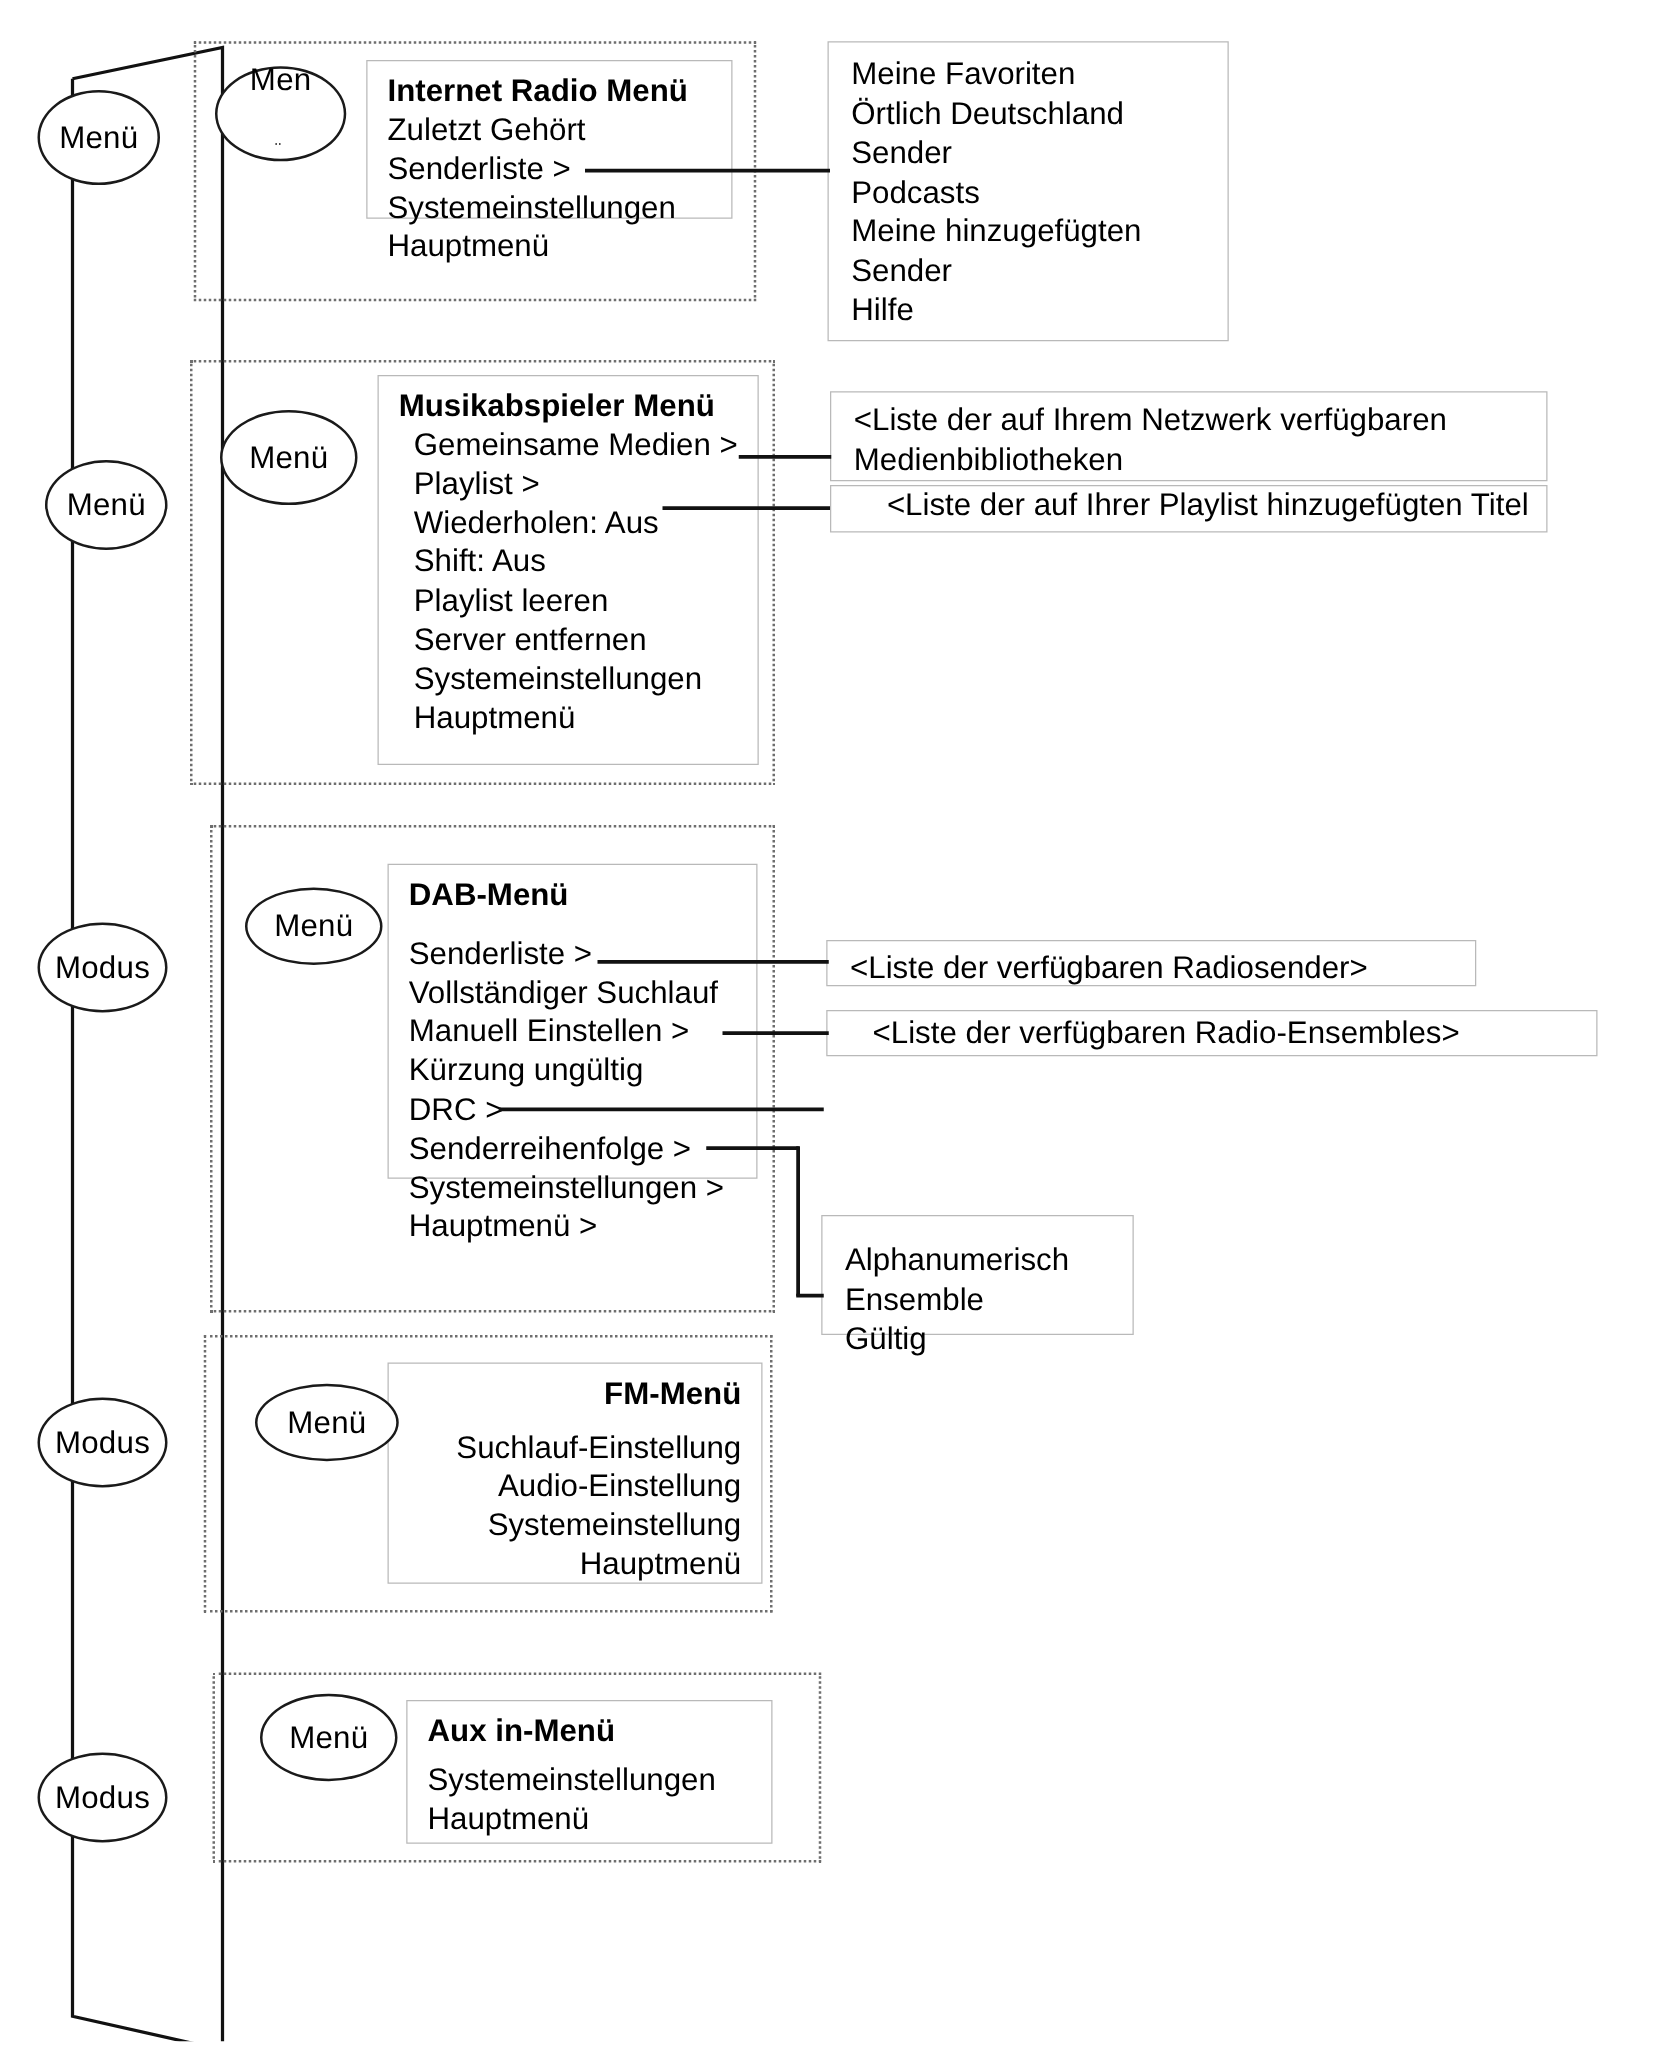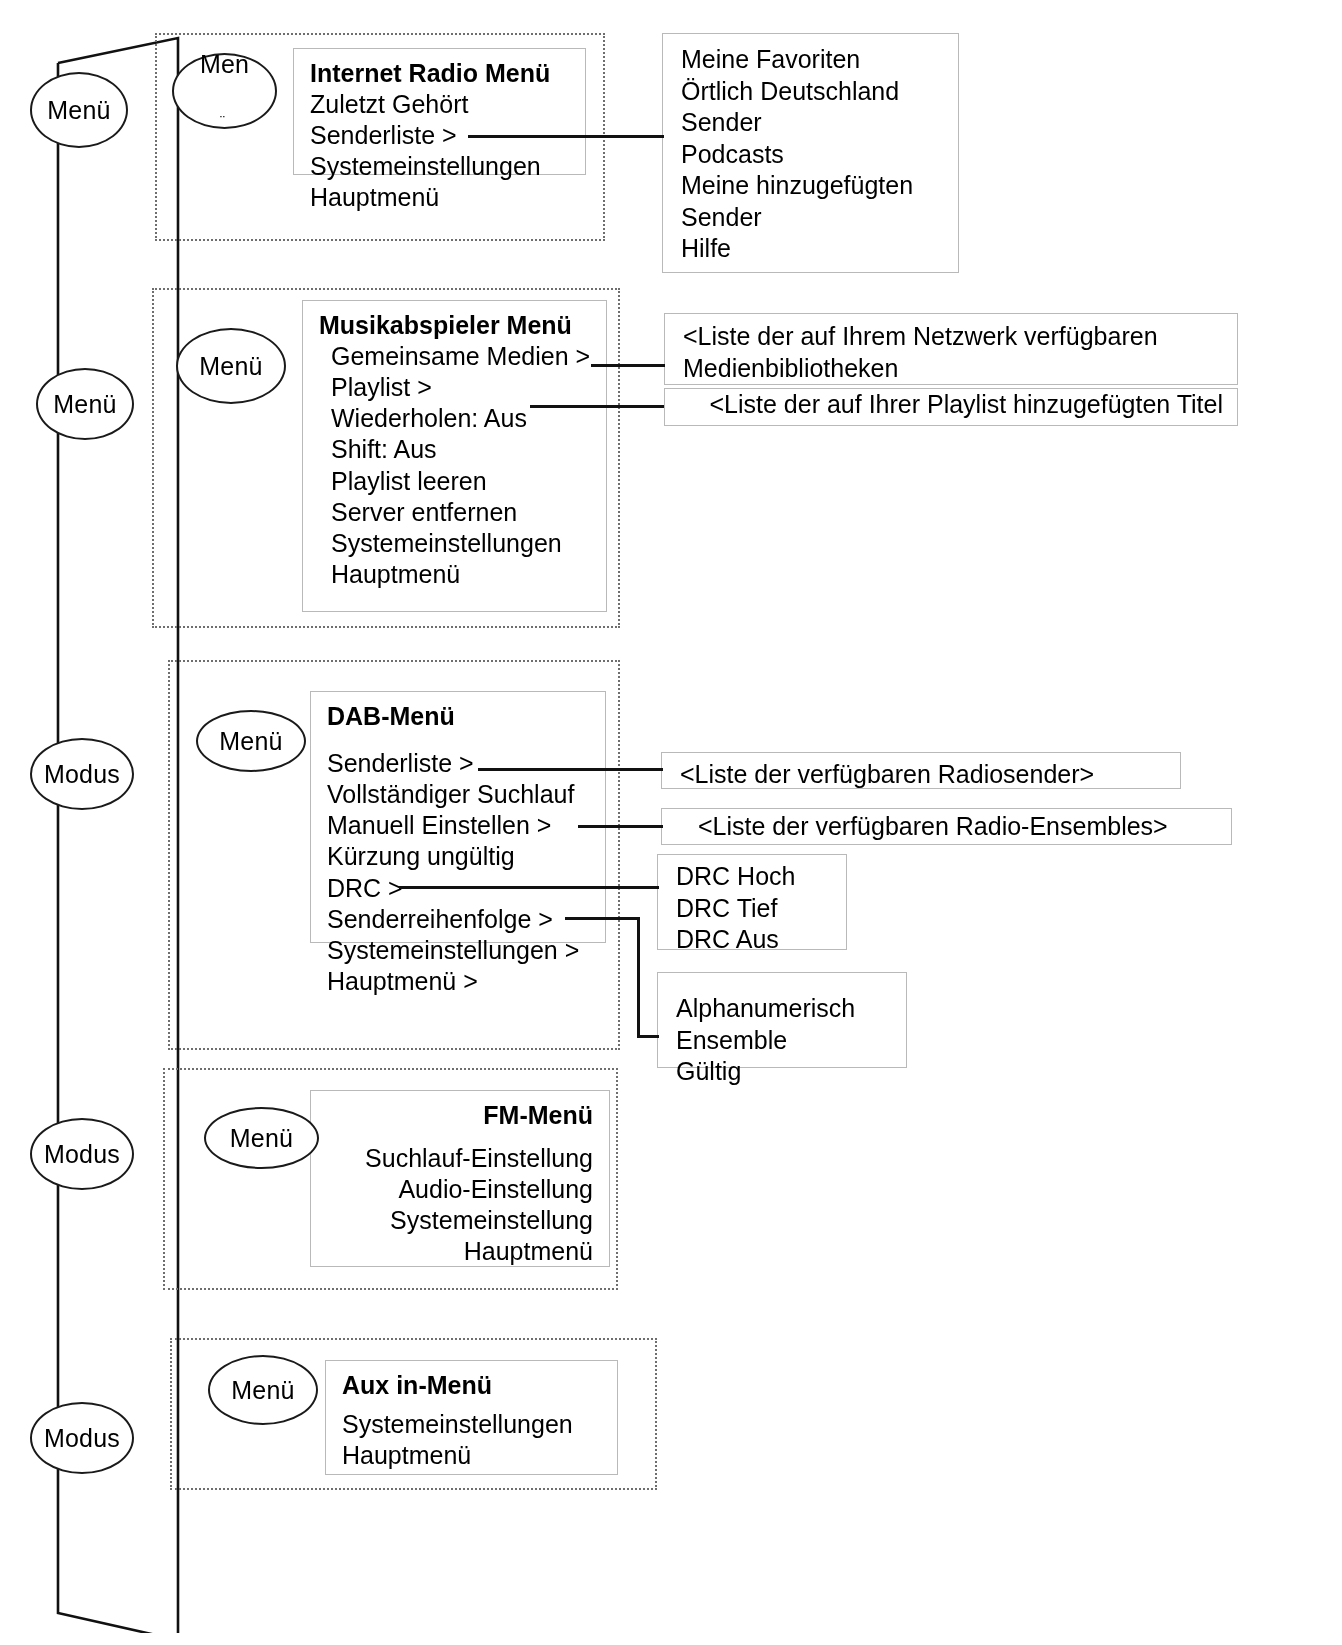--- a/index.html
+++ b/index.html
@@ -127,21 +127,21 @@
       <div class="title">Internet Radio Menü</div>
       <div class="item">Zuletzt Gehört</div>
       <div class="item">Senderliste &gt;</div>
       <div class="item">Systemeinstellungen</div>
       <div class="item">Hauptmenü</div>
     </div>
   </div>
 
   <div class="ln h" style="left:468px;top:135px;width:196px;"></div>
 
-  <div class="listbox" style="left:662px;top:33px;width:297px;height:240px;">
+  <div class="listbox" style="left:662px;top:33px;width:321px;height:240px;">
     <div class="row">Meine Favoriten</div>
     <div class="row">Örtlich Deutschland</div>
     <div class="row">Sender</div>
     <div class="row">Podcasts</div>
     <div class="row">Meine hinzugefügten</div>
     <div class="row">Sender</div>
     <div class="row">Hilfe</div>
   </div>
 
   <div class="dotted" style="left:152px;top:288px;width:468px;height:340px;"></div>
@@ -199,30 +199,25 @@
       <div class="item">Hauptmenü &gt;</div>
     </div>
   </div>
 
   <div class="ln h" style="left:478px;top:768px;width:185px;"></div>
   <div class="listbox" style="left:661px;top:752px;width:520px;height:37px;padding-top:6px;">
     <div class="row">&lt;Liste der verfügbaren Radiosender&gt;</div>
   </div>
 
   <div class="ln h" style="left:578px;top:825px;width:85px;"></div>
-  <div class="listbox" style="left:661px;top:808px;width:571px;height:37px;padding-top:2px;padding-left:36px;">
+  <div class="listbox" style="left:661px;top:808px;width:617px;height:37px;padding-top:2px;padding-left:36px;">
     <div class="row">&lt;Liste der verfügbaren Radio-Ensembles&gt;</div>
   </div>
 
   <div class="ln h" style="left:399px;top:886px;width:260px;"></div>
-  <div class="listbox" style="left:657px;top:854px;width:190px;height:96px;padding-top:6px;">
-    <div class="row">DRC Hoch</div>
-    <div class="row">DRC Tief</div>
-    <div class="row">DRC Aus</div>
-  </div>
 
   <div class="ln h" style="left:565px;top:917px;width:74px;"></div>
   <div class="ln v" style="left:637px;top:917px;height:120px;"></div>
   <div class="ln h" style="left:637px;top:1035px;width:22px;"></div>
 
   <div class="listbox" style="left:657px;top:972px;width:250px;height:96px;padding-top:20px;">
     <div class="row">Alphanumerisch</div>
     <div class="row">Ensemble</div>
     <div class="row">Gültig</div>
   </div>

